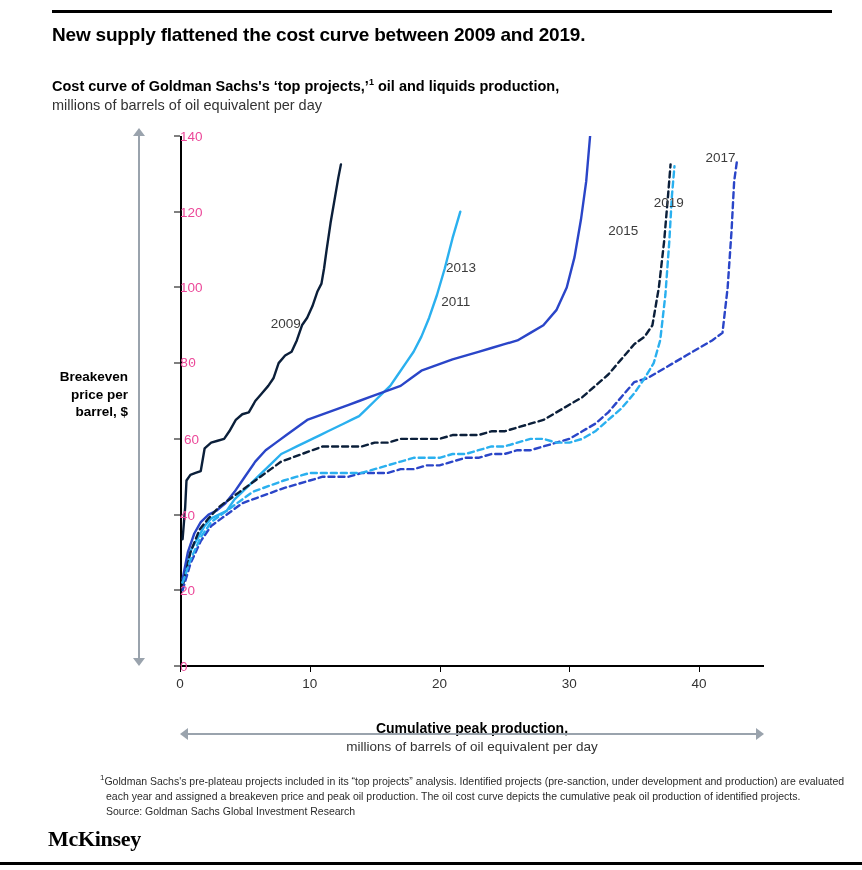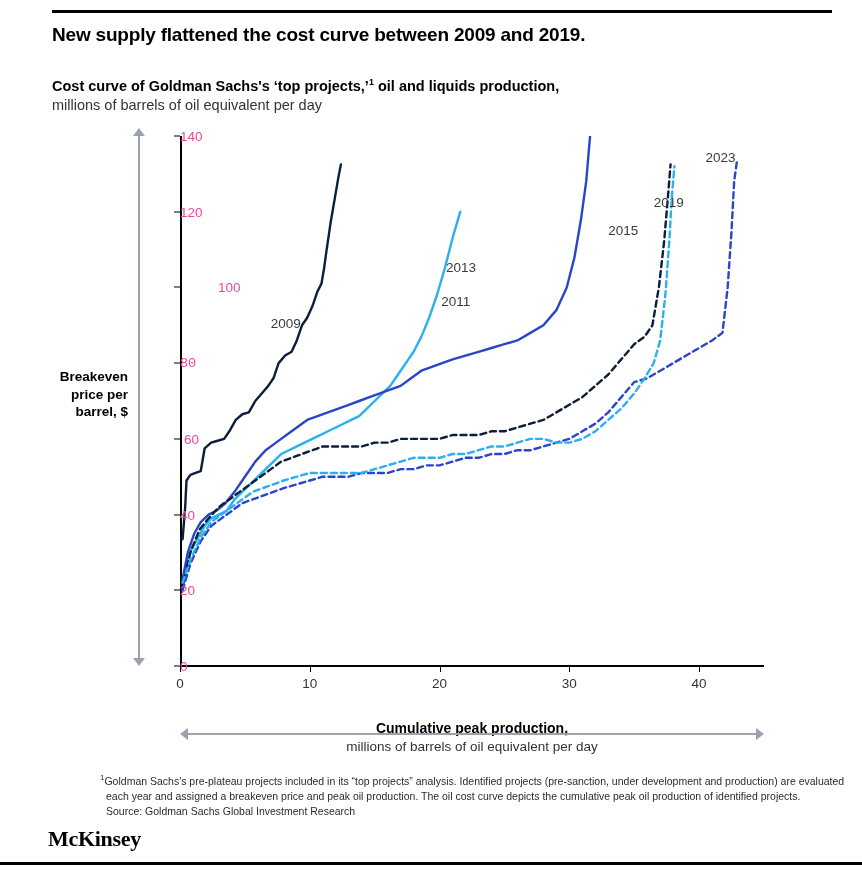--- a/index.html
+++ b/index.html
@@ -311,21 +311,21 @@
         <div class="ytick" style="left: 128px; top: 538px;">0</div>
         <div class="ytick-mark" style="left: 122px; top: 538px;"></div>
         <div class="ytick" style="left: 128px; top: 462.286px;">20</div>
         <div class="ytick-mark" style="left: 122px; top: 462.286px;"></div>
         <div class="ytick" style="left: 128px; top: 386.571px;">40</div>
         <div class="ytick-mark" style="left: 122px; top: 386.571px;"></div>
         <div class="ytick" style="left: 132px; top: 310.857px;">60</div>
         <div class="ytick-mark" style="left: 122px; top: 310.857px;"></div>
         <div class="ytick" style="left: 128px; top: 235.143px; font-family: Liberation Mono, monospace;">80</div>
         <div class="ytick-mark" style="left: 122px; top: 235.143px;"></div>
-        <div class="ytick" style="left: 128px; top: 159.429px; padding-left: 38px;">100</div>
+        <div class="ytick" style="left: 128px; top: 159.429px;">100</div>
         <div class="ytick-mark" style="left: 122px; top: 159.429px;"></div>
         <div class="ytick" style="left: 128px; top: 83.7143px;">120</div>
         <div class="ytick-mark" style="left: 122px; top: 83.7143px;"></div>
         <div class="ytick" style="left: 128px; top: 8px;">140</div>
         <div class="ytick-mark" style="left: 122px; top: 8px;"></div>
       </div>
     <div id="xtick-layer">
         <div class="xtick" style="left: 128px;">0</div>
         <div class="xtick-mark" style="left: 128px;"></div>
         <div class="xtick" style="left: 257.778px;">10</div>
@@ -335,21 +335,21 @@
         <div class="xtick" style="left: 517.333px;">30</div>
         <div class="xtick-mark" style="left: 517.333px;"></div>
         <div class="xtick" style="left: 647.111px;">40</div>
         <div class="xtick-mark" style="left: 647.111px;"></div>
       </div>
     <div id="series-label-layer">
         <div class="series-label" style="left: 218.844px; top: 188.286px;">2009</div>
         <div class="series-label" style="left: 342.133px; top: 165.571px; margin-left: 47px;">2011</div>
         <div class="series-label" style="left: 394.044px; top: 131.5px;">2013</div>
         <div class="series-label" style="left: 556.267px; top: 95px;">2015</div>
-        <div class="series-label" style="left: 653.6px; top: 21.7143px;">2023</div>
+        <div class="series-label" style="left: 653.6px; top: 21.7143px;">2017</div>
         <div class="series-label" style="left: 601.689px; top: 67.1429px;">2019</div>
       </div>
 
     <div class="x-axis-title">Cumulative peak production,</div>
     <div class="x-axis-sub">millions of barrels of oil equivalent per day</div>
     <div class="x-arrow-line">
       <div class="head-left"></div>
       <div class="stem"></div>
       <div class="head-right"></div>
     </div>

